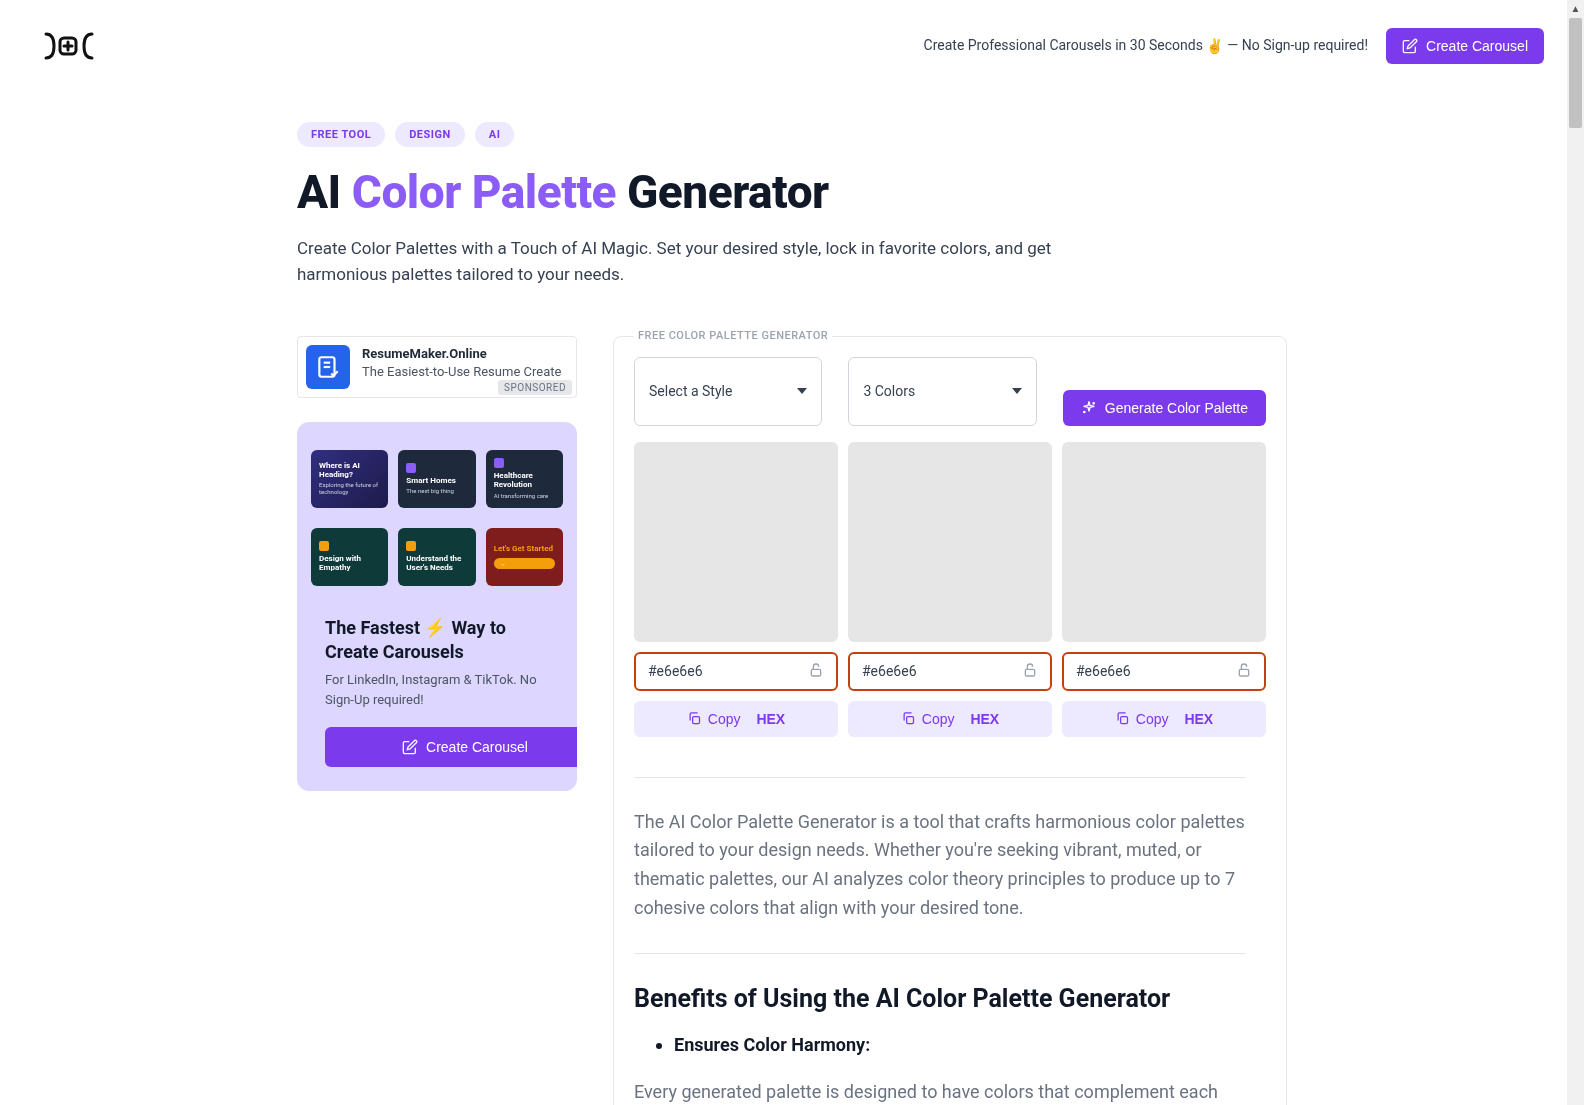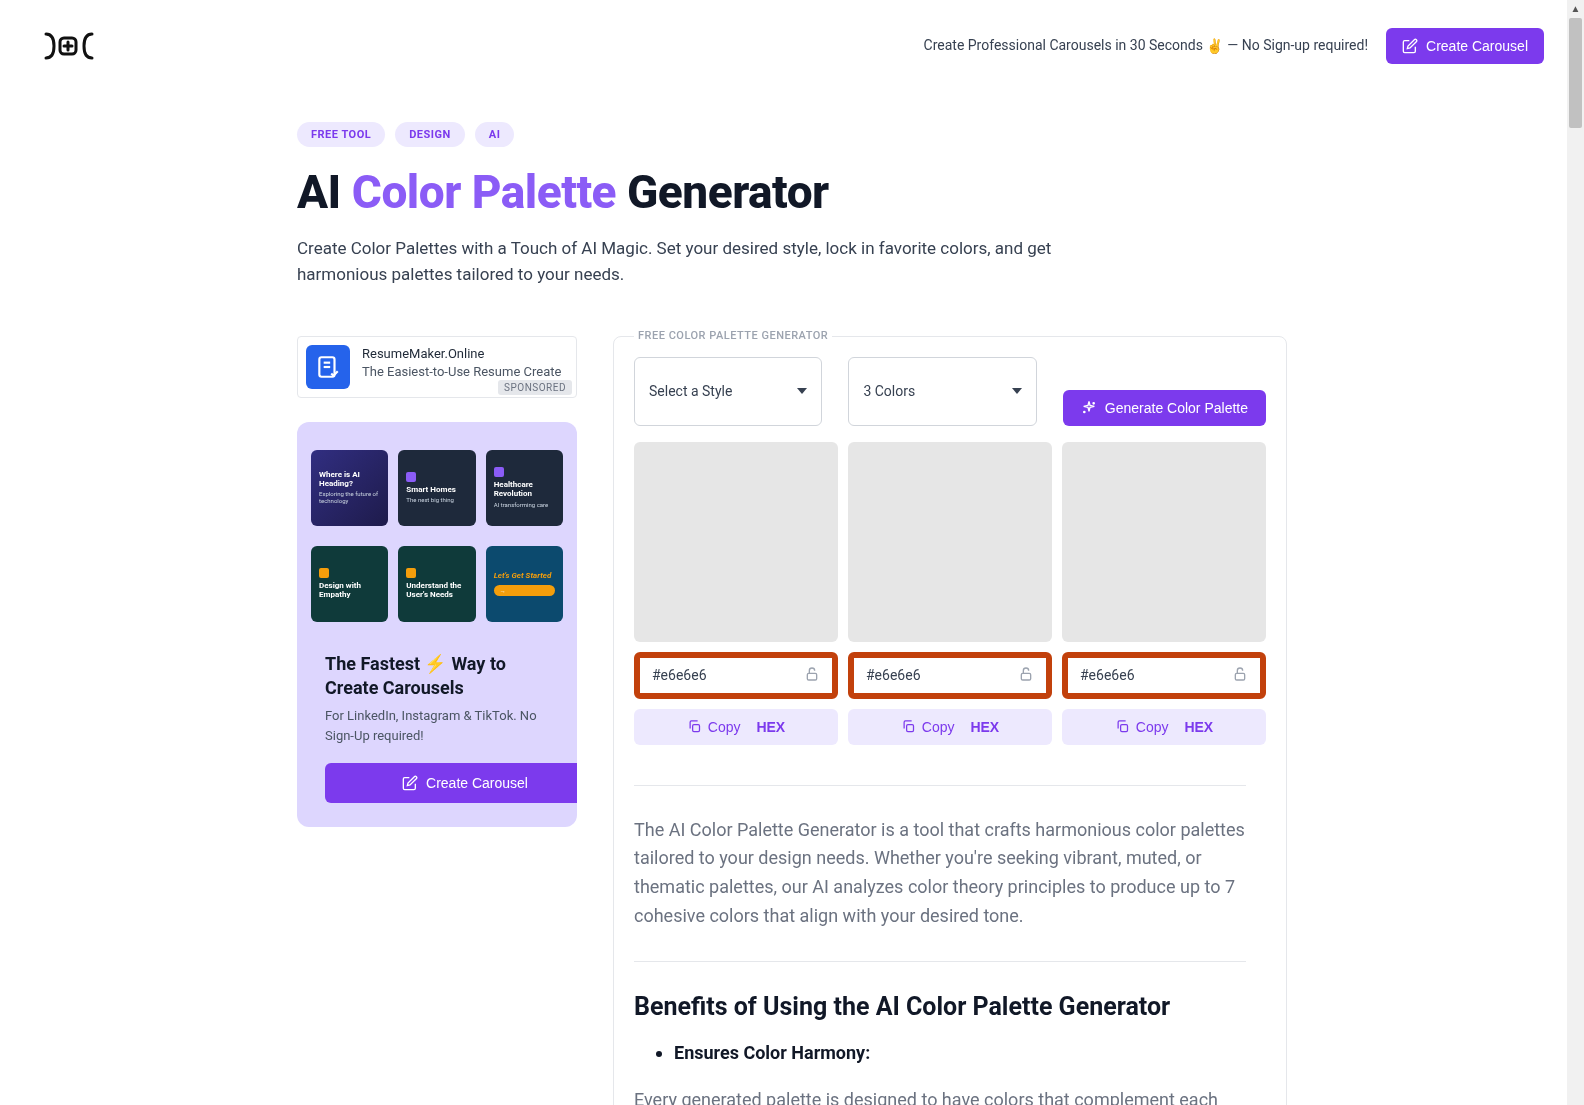--- a/index.html
+++ b/index.html
@@ -31,55 +31,55 @@
 
 
 .cols { display: flex; gap: 36px; align-items: flex-start; }
 .left-col { width: 280px; flex: 0 0 280px; }
 .right-col { flex: 1; min-width: 0; }
 
 
 .sponsored { border: 1px solid #e5e7eb; border-radius: 4px; padding: 8px; display: flex; gap: 12px; align-items: flex-start; position: relative; margin-bottom: 24px; }
 .sponsored-icon { width: 44px; height: 44px; background: #2563eb; border-radius: 6px; display: flex; align-items: center; justify-content: center; flex-shrink: 0; }
 .sponsored-body { font-size: 13px; line-height: 1.4; }
-.sponsored-title { font-weight: 400; color: #1f2937; }
+.sponsored-title { font-weight: 700; color: #1f2937; }
 .sponsored-sub { color: #4b5563; }
 .sponsored-label { position: absolute; right: 4px; bottom: 2px; font-size: 10px; letter-spacing: 0.5px; color: #6b7280; background: #e5e7eb; padding: 2px 6px; border-radius: 3px; }
 
 
 .promo { background: #ddd6fe; border-radius: 12px; padding: 0 0 24px 0; overflow: hidden; }
 .promo-imgs { display: flex; flex-direction: column; gap: 20px; padding: 28px 0 24px 0; }
 .carousel-strip { display: flex; gap: 10px; padding: 0 14px; }
 .strip-a .slide { background: #1e293b; }
 .strip-b .slide { background: #0f3a3a; }
-.slide { flex: 1; height: 76px; border-radius: 6px; position: relative; overflow: hidden; display: flex; flex-direction: column; justify-content: center; padding: 6px 8px; }
+.slide { flex: 1; height: 58px; border-radius: 6px; position: relative; overflow: hidden; display: flex; flex-direction: column; justify-content: center; padding: 6px 8px; }
 .slide-dot { width: 10px; height: 10px; border-radius: 2px; background: #f59e0b; margin-bottom: 4px; }
 .slide-txt1 { font-size: 8px; font-weight: 700; color: #fff; line-height: 1.1; }
 .slide-txt2 { font-size: 6px; color: #cbd5e1; line-height: 1.2; margin-top: 2px; }
 .slide.robot { background: linear-gradient(135deg,#312e81,#1e1b4b); }
-.slide.getstarted { background: #0c4a6e; font-style: italic; }
+.slide.getstarted { background: #7f1d1d; }
 .getstarted-btn { display: inline-block; background: #f59e0b; color: #fff; font-size: 6px; padding: 2px 6px; border-radius: 999px; margin-top: 4px; }
 .promo-text { padding: 6px 28px 0 28px; }
 .promo-heading { font-size: 18px; font-weight: 700; color: #111827; line-height: 1.35; margin-bottom: 6px; }
 .promo-sub { font-size: 13px; color: #4b5563; line-height: 1.5; margin-bottom: 18px; }
 .promo-btn { display: flex; align-items: center; justify-content: center; gap: 8px; width: calc(100% - 0px); margin: 0 28px; background: #7c3aed; color: #fff; border: none; border-radius: 6px; padding: 12px 14px; font-size: 14px; font-weight: 500; cursor: pointer; }
 .promo-btn-wrap { padding: 0; }
 
 
 .panel { border: 1px solid #e5e7eb; border-radius: 8px; padding: 20px 20px 0 20px; position: relative; }
 .panel-legend { position: absolute; top: -8px; left: 20px; background: #fff; padding: 0 4px; font-size: 11px; letter-spacing: 0.5px; color: #9ca3af; font-weight: 500; }
 .controls-row { display: flex; gap: 26px; margin-bottom: 16px; }
 .select { flex: 1; border: 1px solid #d1d5db; border-radius: 6px; padding: 10px 14px; font-size: 14px; color: #374151; background: #fff; display: flex; align-items: center; justify-content: space-between; cursor: pointer; }
 .select .caret { width: 0; height: 0; border-left: 5px solid transparent; border-right: 5px solid transparent; border-top: 6px solid #374151; }
 .gen-btn { display: inline-flex; align-items: center; gap: 8px; background: #7c3aed; color: #fff; border: none; border-radius: 6px; padding: 10px 18px; font-size: 14px; font-weight: 500; cursor: pointer; margin-top: 33px; }
 
 .swatches { display: flex; gap: 10px; }
 .swatch-col { flex: 1; display: flex; flex-direction: column; gap: 10px; }
 .swatch { height: 200px; background: #e6e6e6; border-radius: 6px; }
-.hex-row { display: flex; align-items: center; justify-content: space-between; border: 6px solid #c2410c; border-radius: 6px; padding: 8px 12px; font-size: 14px; color: #374151; gap: 33px; }
+.hex-row { display: flex; align-items: center; justify-content: space-between; border: 2px solid #c2410c; border-radius: 6px; padding: 8px 12px; font-size: 14px; color: #374151; gap: 33px; }
 .lock { color: #9ca3af; }
 .copy-btn { display: flex; align-items: center; justify-content: center; gap: 6px; background: #ede9fe; color: #7c3aed; border: none; border-radius: 6px; padding: 10px; font-size: 14px; font-weight: 500; cursor: pointer; width: 100%; }
 .copy-btn .hex-lbl { font-weight: 700; }
 
 
 .article { padding: 10px 20px 0 0; }
 .hr { border: none; border-top: 1px solid #e5e7eb; margin: 30px 0; }
 .article h2 { font-size: 25px; font-weight: 700; color: #111827; margin-bottom: 18px; }
 .article p { font-size: 18px; line-height: 1.6; color: #6b7280; margin-bottom: 18px; }
 .article ul { padding-left: 40px; margin-bottom: 18px; }

